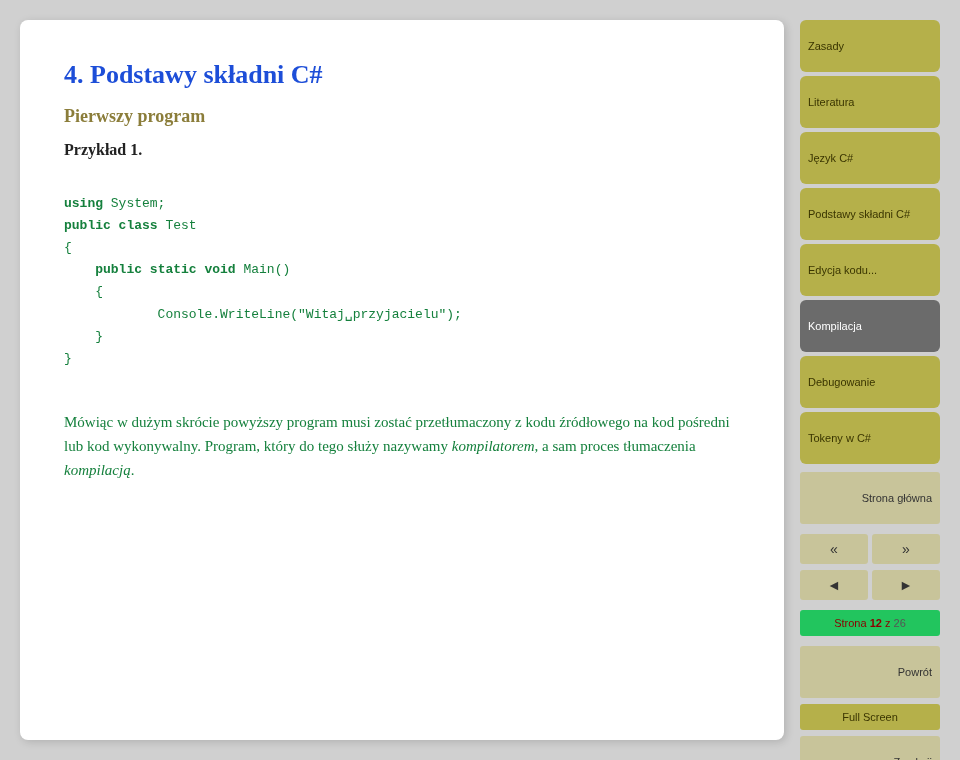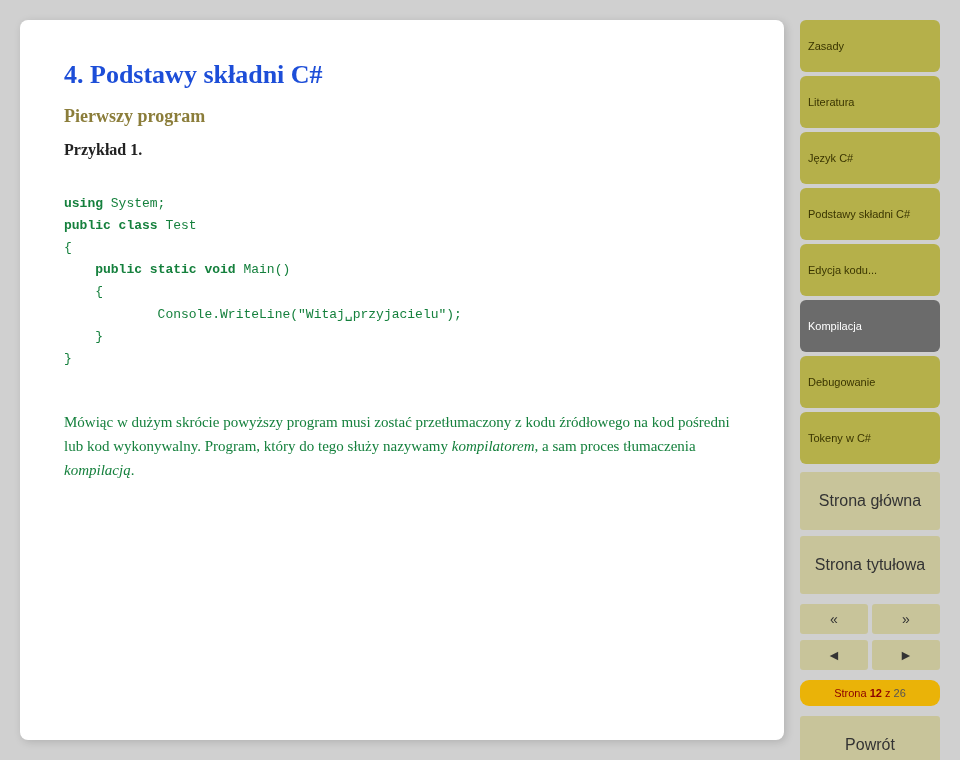--- a/index.html
+++ b/index.html
@@ -104,25 +104,25 @@
       color: white;
     }
 
     .sidebar-spacer {
       height: 8px;
     }
 
     .sidebar-btn {
       background: #c8c49a;
       color: #333;
-      font-size: 16px;
+      font-size: 11px;
       padding: 20px 8px;
       cursor: pointer;
       border-radius: 3px;
-      text-align: center;
+      text-align: right;
       font-family: Arial, sans-serif;
       border: none;
       width: 100%;
       margin-bottom: 2px;
     }
 
     .nav-controls {
       display: flex;
       gap: 4px;
       margin-bottom: 2px;
@@ -135,25 +135,25 @@
       font-size: 14px;
       padding: 7px 4px;
       cursor: pointer;
       border-radius: 3px;
       text-align: center;
       font-family: Arial, sans-serif;
       border: none;
     }
 
     .page-indicator {
-      background: #eab308;
+      background: #22c55e;
       color: #8b0000;
       font-size: 11px;
       padding: 7px 3px;
-      border-radius: 9px;
+      border-radius: 3px;
       text-align: center;
       font-family: Arial, sans-serif;
       margin-bottom: 2px;
     }
 
     .page-indicator span.current {
       color: #8b0000;
       font-weight: bold;
     }
 
@@ -213,21 +213,20 @@
     <div class="nav-item">Podstawy składni C#</div>
     <div class="nav-item">Edycja kodu...</div>
     <div class="nav-item active">Kompilacja</div>
     <div class="nav-item">Debugowanie</div>
     <div class="nav-item">Tokeny w C#</div>
 
     <div class="sidebar-spacer"></div>
 
     <button class="sidebar-btn">Strona główna</button>
 
-    <button class="sidebar-btn">Strona tytułowa</button>
 
     <div class="sidebar-spacer"></div>
 
     <div class="nav-controls">
       <button class="nav-btn">«</button>
       <button class="nav-btn">»</button>
     </div>
 
     <div class="nav-controls">
       <button class="nav-btn">◄</button>
@@ -240,20 +239,21 @@
       <span>Strona</span>
       <span class="current">12</span>
       <span>z</span>
       <span class="total">26</span>
     </div>
 
     <div class="sidebar-spacer"></div>
 
     <button class="sidebar-btn">Powrót</button>
 
+    <button class="sidebar-btn-highlight">Full Screen</button>
 
     <button class="sidebar-btn">Zamknij</button>
 
     <div class="sidebar-spacer"></div>
 
 
   </div>
 
 </div>
 

